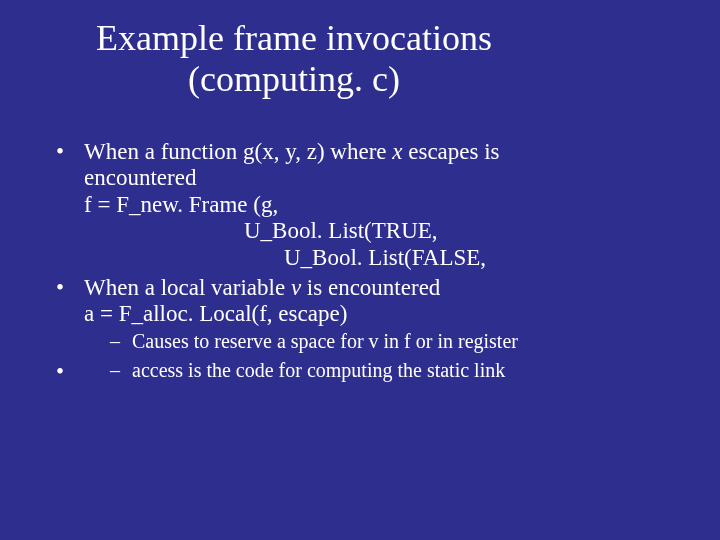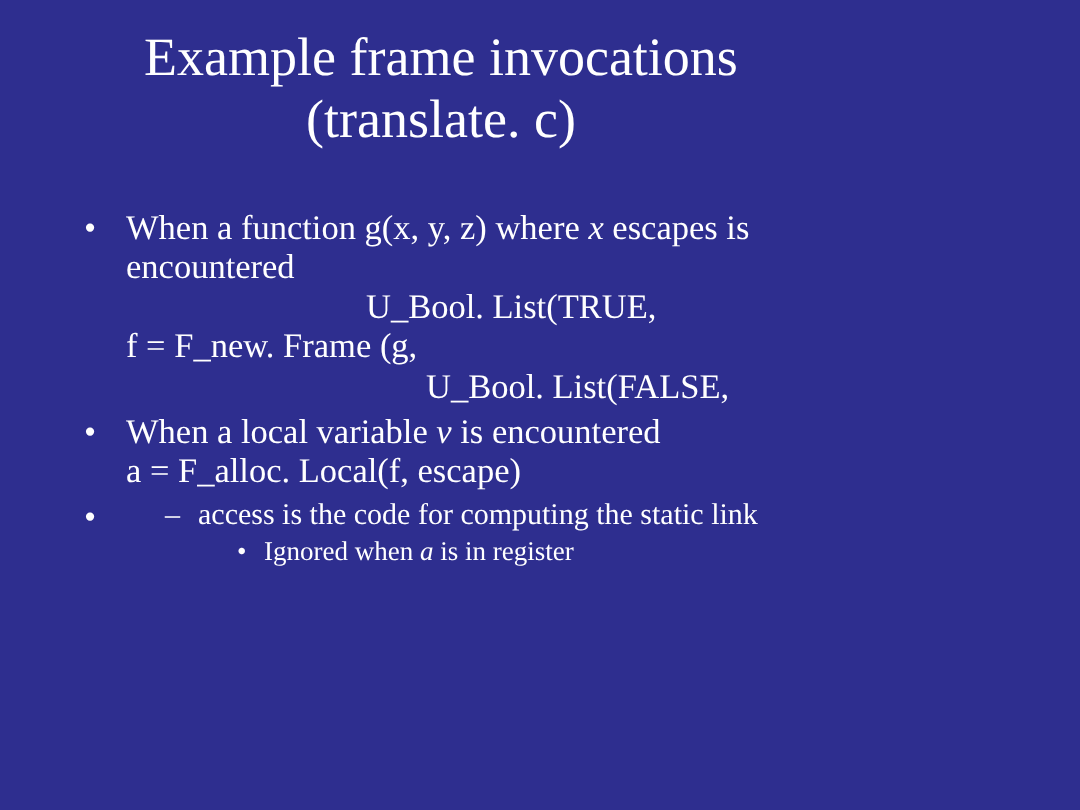--- a/index.html
+++ b/index.html
@@ -84,44 +84,44 @@
     top: 0;
   }
   .it { font-style: italic; }
 </style>
 </head>
 <body>
 
 <div class="slide">
   <div class="title">
     <span>Example frame invocations</span><br>
-    <span>(translate. c)</span>
+    <span>(computing. c)</span>
   </div>
 
   <ul class="lvl1">
 
     <li>
       <span>When a function g(x, y, z) where </span><span class="it">x</span><span> escapes is encountered</span>
+      <span class="sub ind1">f = F_new. Frame (g,</span>
       <span class="sub ind2">U_Bool. List(TRUE,</span>
-      <span class="sub ind1">f = F_new. Frame (g,</span>
       <span class="sub ind3">U_Bool. List(FALSE,</span>
     </li>
 
     <li>
       <span>When a local variable </span><span class="it">v</span><span> is encountered</span>
       <span class="sub ind1">a = F_alloc. Local(f, escape)</span>
+      <ul class="lvl2">
+        <li>
+          <span>Causes to reserve a space for v in f or in register</span>
+        </li>
+      </ul>
     </li>
 
     <li>
       <ul class="lvl2">
         <li>
           <span>access is the code for computing the static link</span>
-          <ul class="lvl3">
-            <li>
-              <span>Ignored when </span><span class="it">a</span><span> is in register</span>
-            </li>
-          </ul>
         </li>
       </ul>
     </li>
 
   </ul>
 </div>
 
 </body></html>

